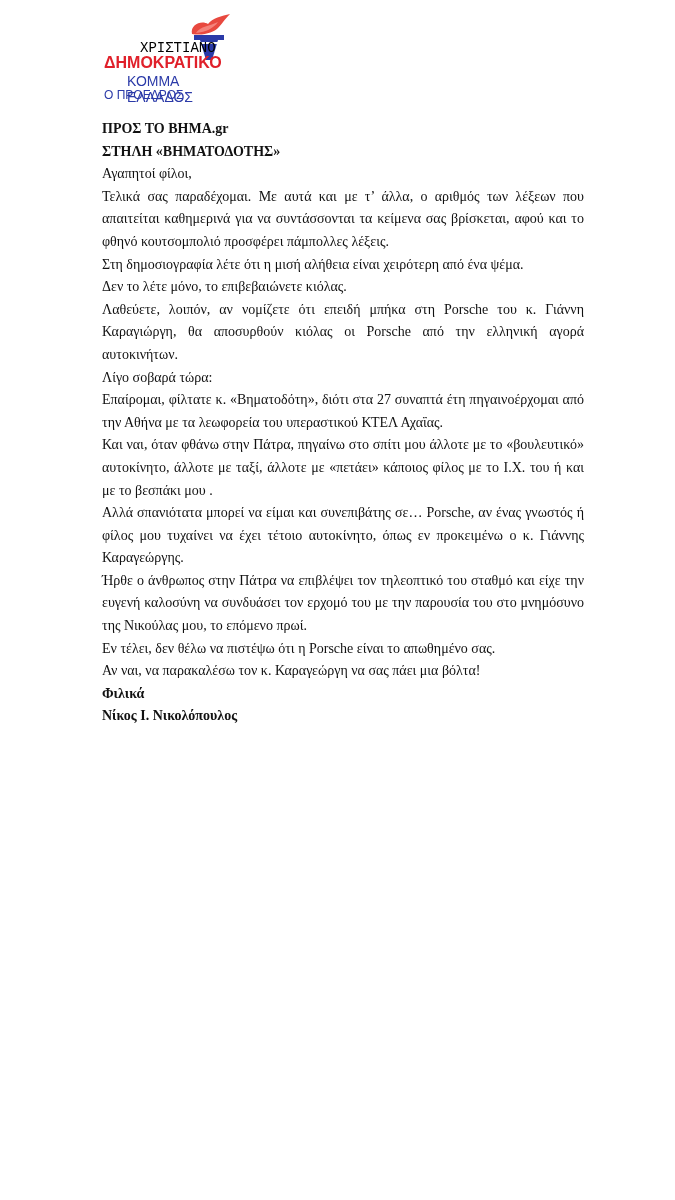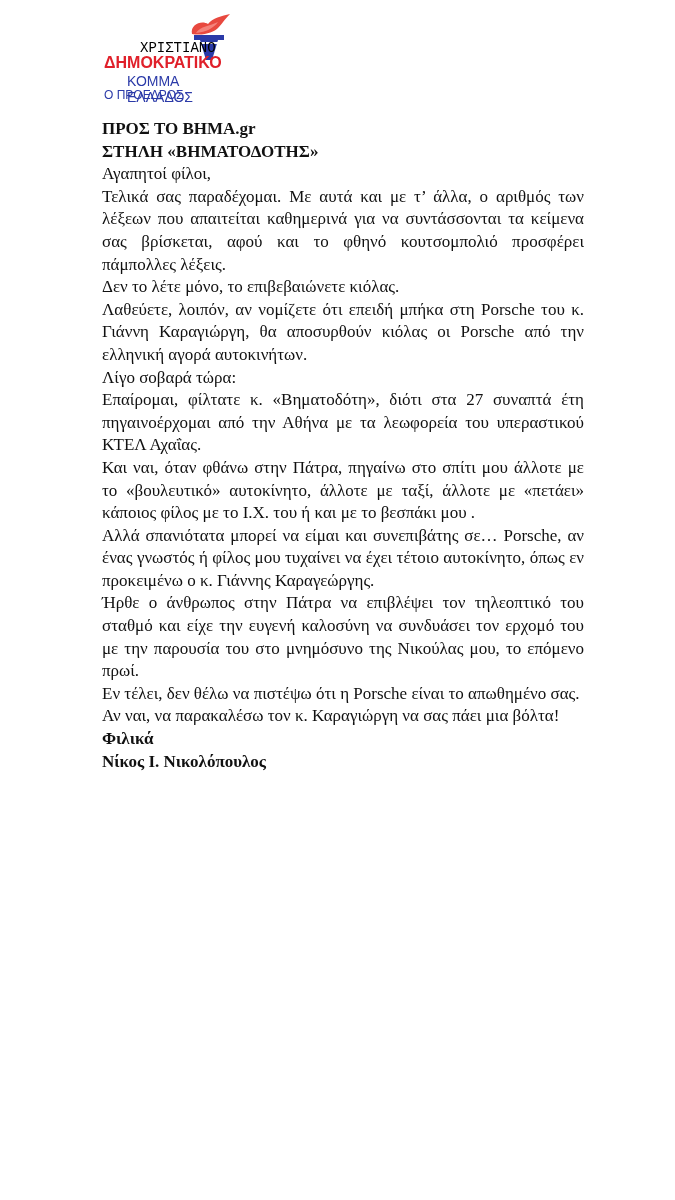--- a/index.html
+++ b/index.html
@@ -3,21 +3,21 @@
   <meta charset="utf-8">
   <style>
     html, body { margin: 0; padding: 0; background: #ffffff; }
     body { width: 675px; height: 1200px; position: relative; overflow: hidden; }
     .logo { position: absolute; left: 104px; top: 14px; width: 140px; height: 80px; }
     .logo .l1 { position: absolute; left: 0; top: 26px; font-family: Liberation Mono, monospace; font-size: 14px; color: #000000; letter-spacing: 0px; margin-left: 36px; }
     .logo .l2 { position: absolute; left: 0; top: 40px; font-family: Liberation Sans, sans-serif; font-size: 16px; font-weight: bold; color: #e0202a; }
     .logo .l3 { position: absolute; left: 0; top: 59px; font-family: "Liberation Sans", sans-serif; font-size: 14px; color: #2b3aa8; margin-left: 23px; }
     .logo .l4 { position: absolute; left: 0; top: 74px; font-family: "Liberation Sans", sans-serif; font-size: 12px; color: #2b3aa8; }
     .torch { position: absolute; left: 84px; top: 0; width: 44px; height: 48px; }
-    .doc { position: absolute; left: 102px; top: 118px; width: 482px; font-family: "Liberation Serif", serif; font-size: 17px; line-height: 22.6px; color: #111; }
+    .doc { position: absolute; left: 102px; top: 118px; width: 482px; font-family: "Liberation Serif", serif; font-size: 14px; line-height: 22.6px; color: #111; }
     .doc .b { font-weight: bold; }
     .doc p { margin: 0; text-align: justify; }
   </style>
 </head>
 <body>
 
 <div class="logo">
   <svg class="torch" viewBox="0 0 44 48">
     <path d="M4 20 C2 10, 14 6, 20 10 C24 4, 34 2, 42 0 C36 6, 34 10, 30 14 C26 18, 16 22, 4 20 Z" fill="#e8493f"></path>
     <path d="M8 19 C12 12, 22 12, 30 8 C26 14, 18 18, 8 19 Z" fill="#f4827a"></path>
@@ -29,24 +29,25 @@
   <div class="l2">ΔΗΜΟΚΡΑΤΙΚΟ</div>
   <div class="l3">ΚΟΜΜΑ ΕΛΛΑΔΟΣ</div>
   <div class="l4">Ο ΠΡΟΕΔΡΟΣ</div>
 </div>
 
 <div class="doc">
   <p class="b">ΠΡΟΣ ΤΟ ΒΗΜΑ.gr</p>
   <p class="b">ΣΤΗΛΗ «ΒΗΜΑΤΟΔΟΤΗΣ»</p>
   <p>Αγαπητοί φίλοι,</p>
   <p>Τελικά σας παραδέχομαι. Με αυτά και με  τ’ άλλα, ο αριθμός των λέξεων που απαιτείται καθημερινά για να συντάσσονται τα κείμενα σας βρίσκεται, αφού και το φθηνό κουτσομπολιό προσφέρει πάμπολλες λέξεις.</p>
+  <p>Στη δημοσιογραφία λέτε ότι η μισή αλήθεια είναι χειρότερη από ένα ψέμα.</p>
   <p>Δεν το λέτε μόνο, το επιβεβαιώνετε κιόλας.</p>
   <p>Λαθεύετε, λοιπόν, αν νομίζετε ότι επειδή μπήκα στη Porsche του κ. Γιάννη Καραγιώργη, θα αποσυρθούν κιόλας οι Porsche από την ελληνική αγορά αυτοκινήτων.</p>
   <p>Λίγο σοβαρά τώρα:</p>
   <p>Επαίρομαι, φίλτατε κ. «Βηματοδότη», διότι στα 27 συναπτά έτη πηγαινοέρχομαι από την Αθήνα με τα λεωφορεία του υπεραστικού ΚΤΕΛ Αχαΐας.</p>
   <p>Και ναι, όταν φθάνω στην Πάτρα, πηγαίνω στο σπίτι μου άλλοτε με το «βουλευτικό» αυτοκίνητο, άλλοτε με ταξί, άλλοτε με «πετάει» κάποιος φίλος με το Ι.Χ. του ή και με το βεσπάκι μου .</p>
   <p>Αλλά σπανιότατα μπορεί να είμαι και συνεπιβάτης σε… Porsche, αν ένας γνωστός ή φίλος μου τυχαίνει να έχει τέτοιο αυτοκίνητο, όπως εν προκειμένω ο κ. Γιάννης Καραγεώργης.</p>
   <p>Ήρθε ο άνθρωπος στην Πάτρα να επιβλέψει τον τηλεοπτικό του σταθμό και είχε την ευγενή καλοσύνη να συνδυάσει  τον ερχομό του με την παρουσία του στο μνημόσυνο της Νικούλας μου, το επόμενο πρωί.</p>
   <p>Εν τέλει, δεν θέλω να πιστέψω ότι η Porsche είναι το απωθημένο σας.</p>
-  <p>Αν ναι, να παρακαλέσω τον κ. Καραγιώργη να σας πάει μια βόλτα!</p>
+  <p>Αν ναι, να παρακαλέσω τον κ. Καραγεώργη να σας πάει μια βόλτα!</p>
   <p class="b">Φιλικά</p>
   <p class="b">Νίκος Ι. Νικολόπουλος</p>
 </div>
 
 </body></html>

